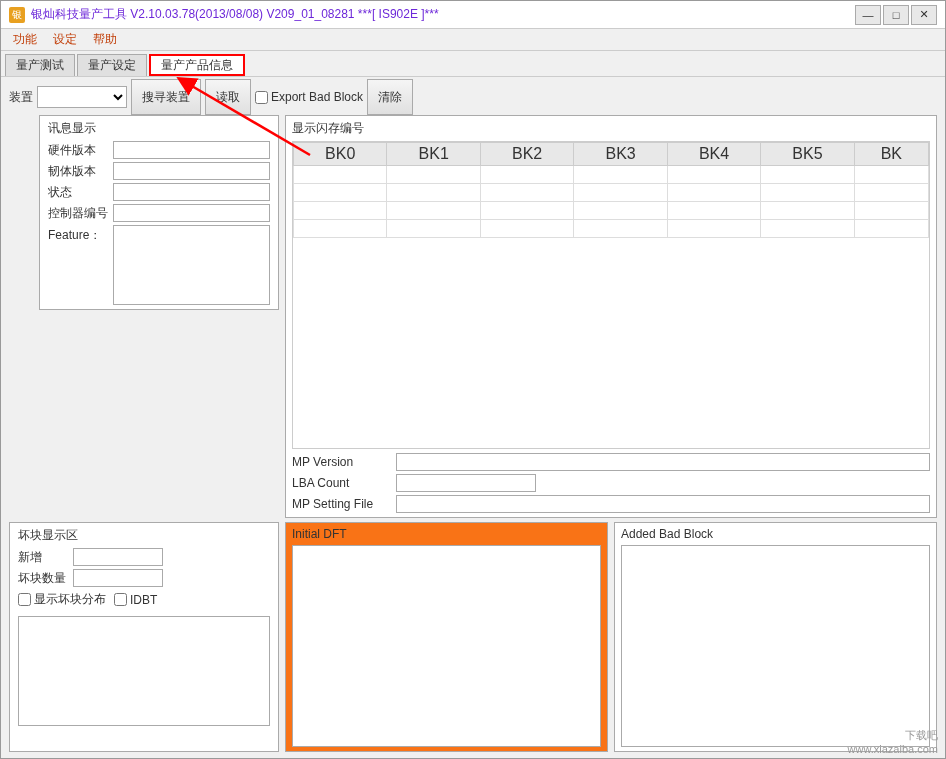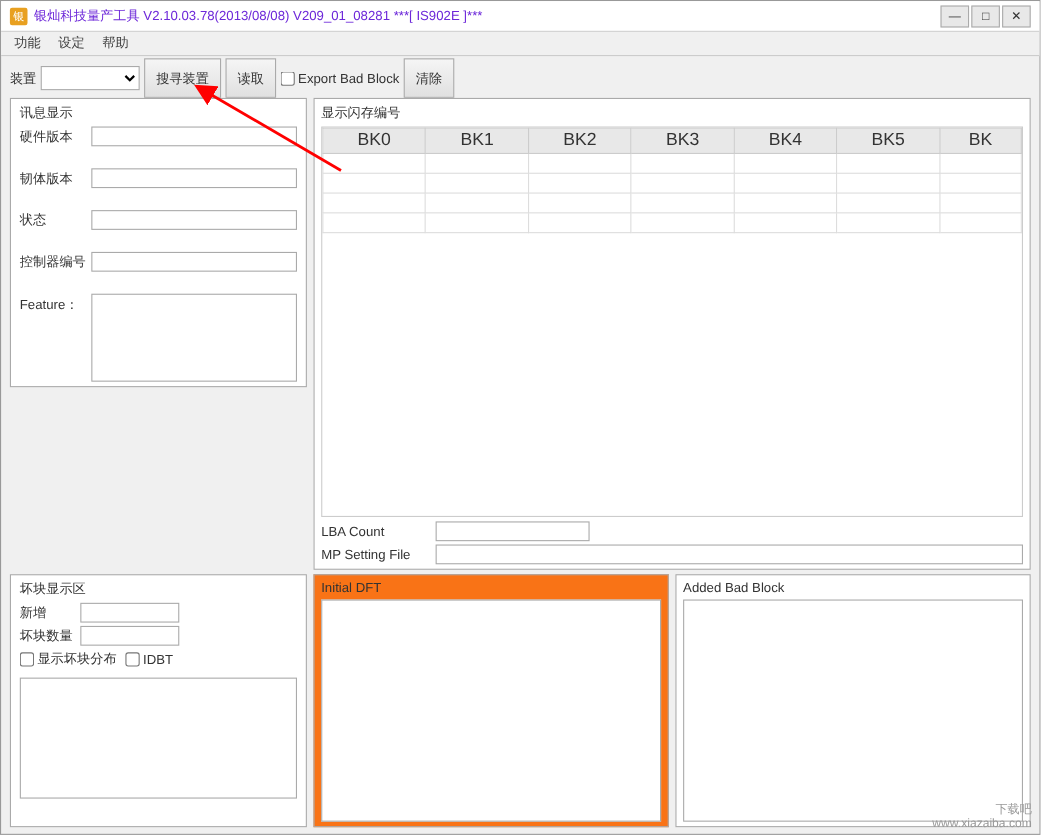--- a/index.html
+++ b/index.html
@@ -70,21 +70,21 @@
       background: #f0f0f0;
       height: 22px;
       display: flex;
       align-items: center;
       padding: 0 4px;
       border-bottom: 1px solid #ccc;
     }
     .menu-item {
       padding: 2px 8px;
       cursor: pointer;
-      color: #404040;
+      color: #c2410c;
       font-size: 12px;
     }
     .tab-bar {
       background: #f0f0f0;
       height: 26px;
       display: flex;
       align-items: flex-end;
       padding: 0 4px;
       border-bottom: 1px solid #ccc;
     }
@@ -158,35 +158,36 @@
       gap: 6px;
       flex: 1;
       min-height: 0;
     }
     .left-panel {
       width: 270px;
       flex-shrink: 0;
       display: flex;
       flex-direction: column;
       gap: 4px;
+      align-items: flex-end;
     }
     .info-group {
       border: 1px solid #aaa;
       background: white;
       padding: 4px 8px;
     }
     .info-group-title {
       font-size: 12px;
       color: #333;
       margin-bottom: 4px;
     }
     .info-row {
       display: flex;
       align-items: center;
-      margin-bottom: 20px;
+      margin-bottom: 3px;
     }
     .info-label {
       width: 65px;
       font-size: 12px;
       color: #333;
       flex-shrink: 0;
     }
     .info-input {
       flex: 1;
       height: 18px;
@@ -408,20 +409,25 @@
       <button class="title-btn close">✕</button>
     </div>
   </div>
 
   <div class="menu-bar">
     <div class="menu-item">功能</div>
     <div class="menu-item">设定</div>
     <div class="menu-item">帮助</div>
   </div>
 
+  <div class="tab-bar">
+    <div class="tab">量产测试</div>
+    <div class="tab">量产设定</div>
+    <div class="tab active" style="border:2px solid red; background:#fff;">量产产品信息</div>
+  </div>
 
   <div class="content-area">
 
     <div class="toolbar-row">
       <span class="toolbar-label">装置</span>
       <select class="toolbar-select"></select>
       <button class="toolbar-btn">搜寻装置</button>
       <button class="toolbar-btn">读取</button>
       <label class="checkbox-label">
         <input type="checkbox" style="">
@@ -508,20 +514,24 @@
                     <td></td>
                     <td></td>
                     <td></td>
                     <td></td>
                     <td></td>
                   </tr>
               </tbody>
             </table>
           </div>
           <div class="mp-info-section">
+            <div class="mp-row">
+              <span class="mp-label">MP Version</span>
+              <input class="mp-input" type="text" readonly="" style="">
+            </div>
             <div class="mp-row">
               <span class="mp-label">LBA Count</span>
               <input class="mp-input" type="text" style="max-width: 140px;" readonly="">
             </div>
             <div class="mp-row">
               <span class="mp-label">MP Setting File</span>
               <input class="mp-input" type="text" readonly="" style="">
             </div>
           </div>
         </div>

